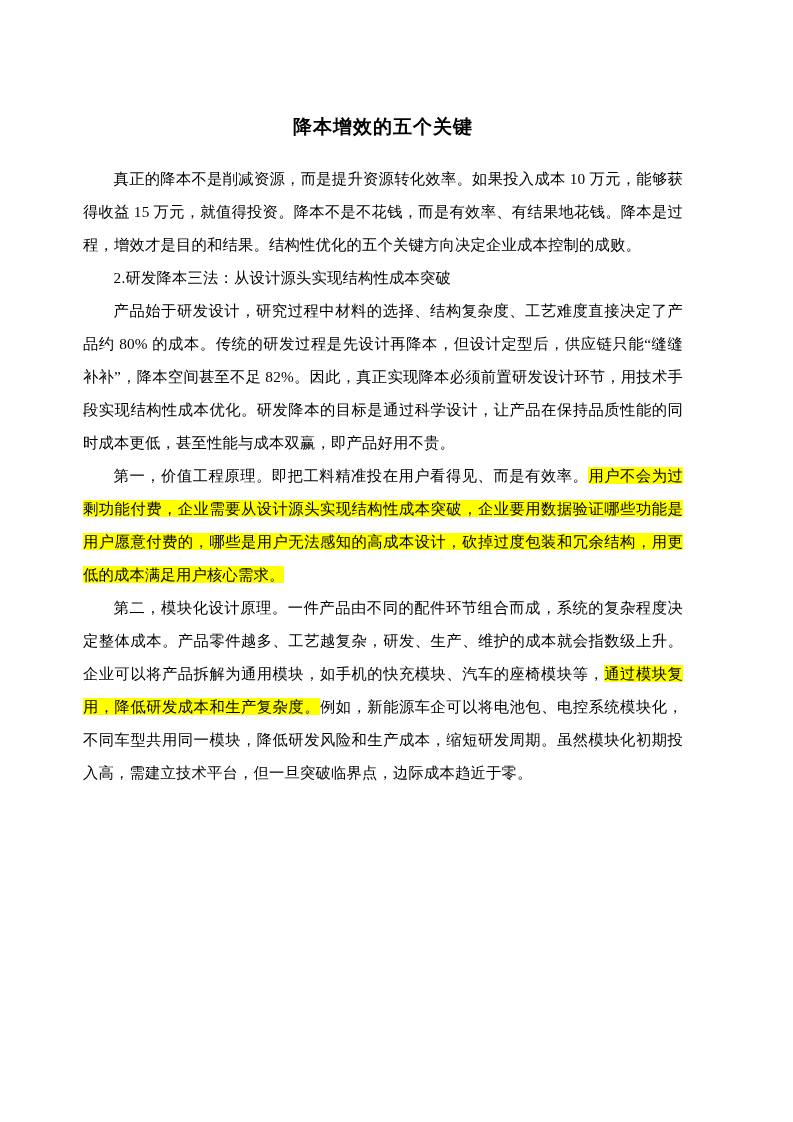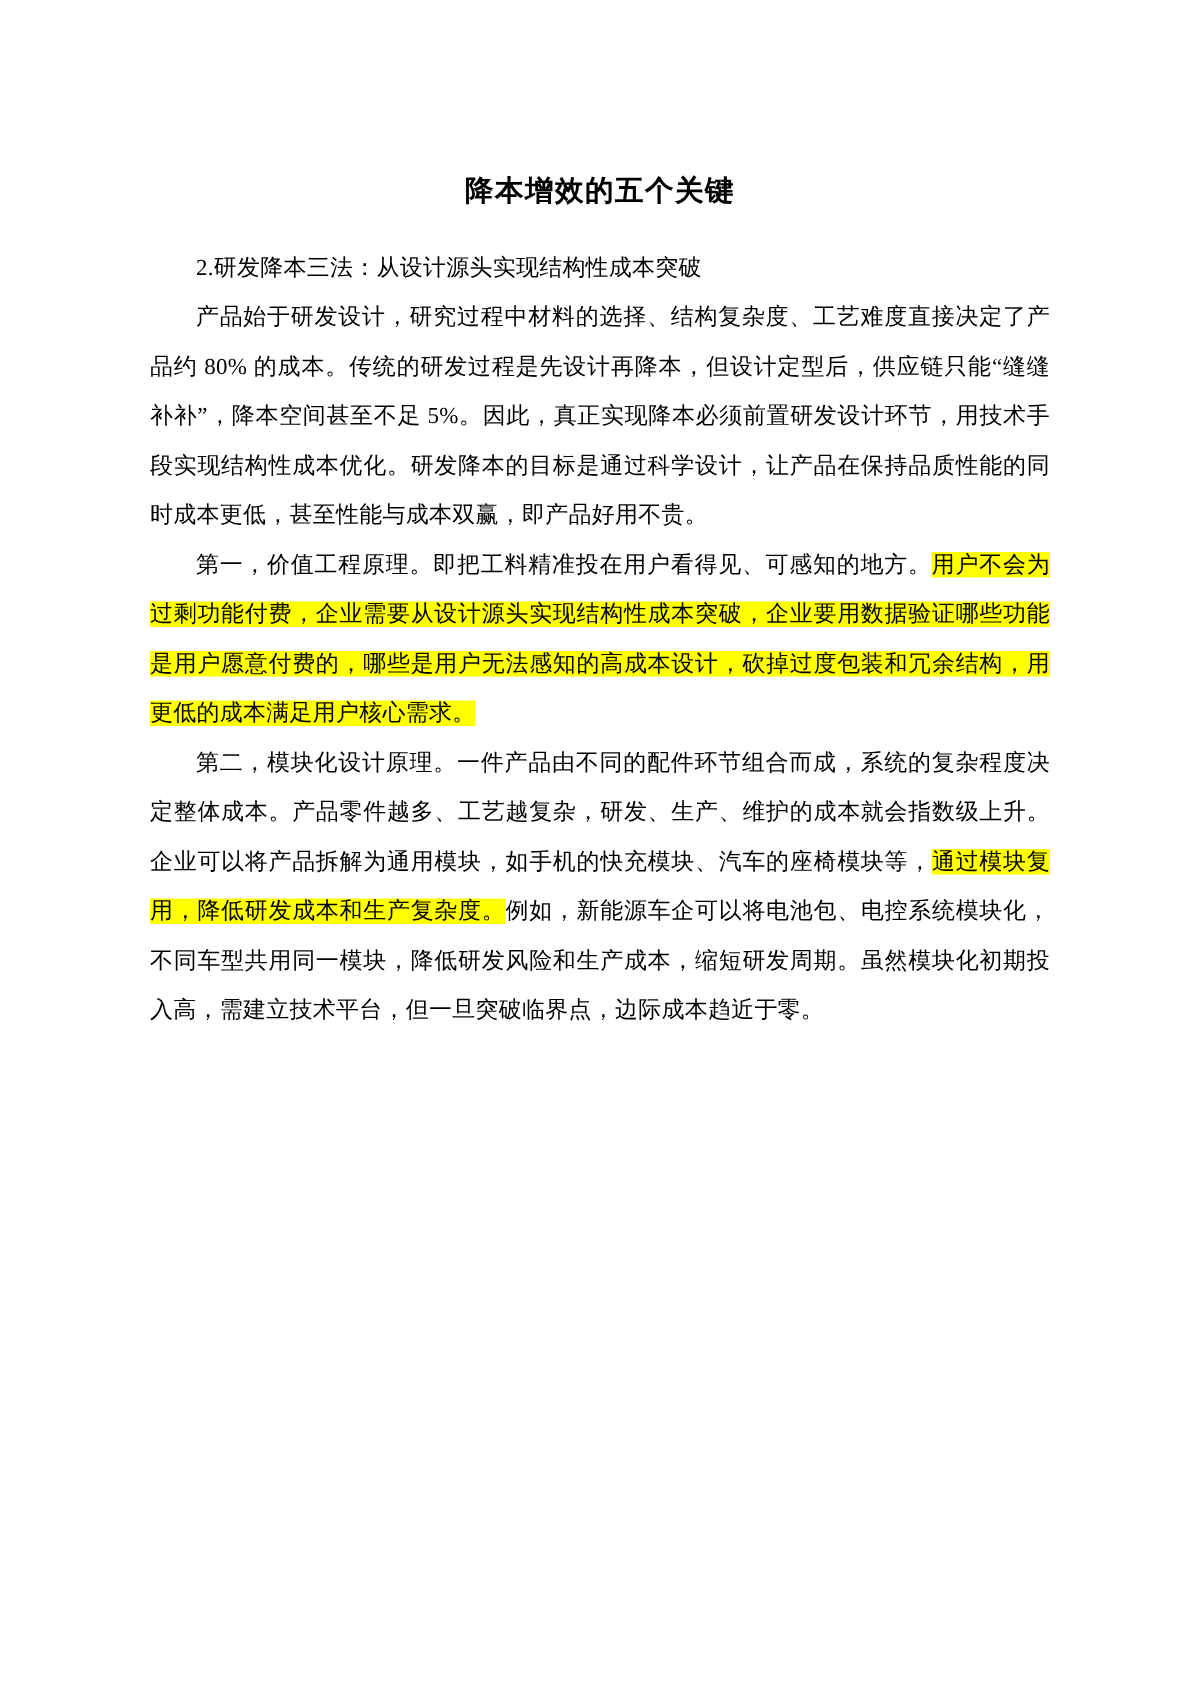--- a/index.html
+++ b/index.html
@@ -12,21 +12,21 @@
     width: 793px;
     height: 1122px;
     background: #ffffff;
     margin: 0 auto;
     overflow: hidden;
     font-family: "Liberation Serif", "DejaVu Serif", serif;
     color: #000000;
   }
   .content {
     position: absolute;
-    left: 100px;
+    left: 83px;
     top: 96px;
     width: 600px;
   }
   .doc-title {
     text-align: center;
     font-size: 19px;
     font-weight: bold;
     letter-spacing: 1px;
     margin: 18px 0 22px 0;
     font-family: "Liberation Sans", "DejaVu Sans", sans-serif;
@@ -44,19 +44,20 @@
     background: #ffff00;
   }
 </style>
 </head>
 <body>
 
 <div class="page">
   <div class="content">
     <h1 class="doc-title">降本增效的五个关键</h1>
     <div id="paragraphs">
+        <p class="para"><span>真正的降本不是削减资源，而是提升资源转化效率。如果投入成本 10 万元，能够获得收益 15 万元，就值得投资。降本不是不花钱，而是有效率、有结果地花钱。降本是过程，增效才是目的和结果。结构性优化的五个关键方向决定企业成本控制的成败。</span></p>
         <p class="para"><span>2.研发降本三法：从设计源头实现结构性成本突破</span></p>
-        <p class="para"><span>产品始于研发设计，研究过程中材料的选择、结构复杂度、工艺难度直接决定了产品约 80% 的成本。传统的研发过程是先设计再降本，但设计定型后，供应链只能“缝缝补补”，降本空间甚至不足 5%。因此，真正实现降本必须前置研发设计环节，用技术手段实现结构性成本优化。研发降本的目标是通过科学设计，让产品在保持品质性能的同时成本更低，甚至性能与成本双赢，即产品好用不贵。</span></p>
-        <p class="para"><span>第一，价值工程原理。即把工料精准投在用户看得见、可感知的地方。</span><span class="hl">用户不会为过剩功能付费，企业需要从设计源头实现结构性成本突破，企业要用数据验证哪些功能是用户愿意付费的，哪些是用户无法感知的高成本设计，砍掉过度包装和冗余结构，用更低的成本满足用户核心需求。</span></p>
+        <p class="para"><span>产品始于研发设计，研究过程中材料的选择、结构复杂度、工艺难度直接决定了产品约 80% 的成本。传统的研发过程是先设计再降本，但设计定型后，供应链只能“缝缝补补”，降本空间甚至不足 82%。因此，真正实现降本必须前置研发设计环节，用技术手段实现结构性成本优化。研发降本的目标是通过科学设计，让产品在保持品质性能的同时成本更低，甚至性能与成本双赢，即产品好用不贵。</span></p>
+        <p class="para"><span>第一，价值工程原理。即把工料精准投在用户看得见、而是有效率。</span><span class="hl">用户不会为过剩功能付费，企业需要从设计源头实现结构性成本突破，企业要用数据验证哪些功能是用户愿意付费的，哪些是用户无法感知的高成本设计，砍掉过度包装和冗余结构，用更低的成本满足用户核心需求。</span></p>
         <p class="para"><span>第二，模块化设计原理。一件产品由不同的配件环节组合而成，系统的复杂程度决定整体成本。产品零件越多、工艺越复杂，研发、生产、维护的成本就会指数级上升。企业可以将产品拆解为通用模块，如手机的快充模块、汽车的座椅模块等，</span><span class="hl">通过模块复用，降低研发成本和生产复杂度。</span><span>例如，新能源车企可以将电池包、电控系统模块化，不同车型共用同一模块，降低研发风险和生产成本，缩短研发周期。虽然模块化初期投入高，需建立技术平台，但一旦突破临界点，边际成本趋近于零。</span></p>
       </div>
   </div>
 </div>
 
 </body></html>

